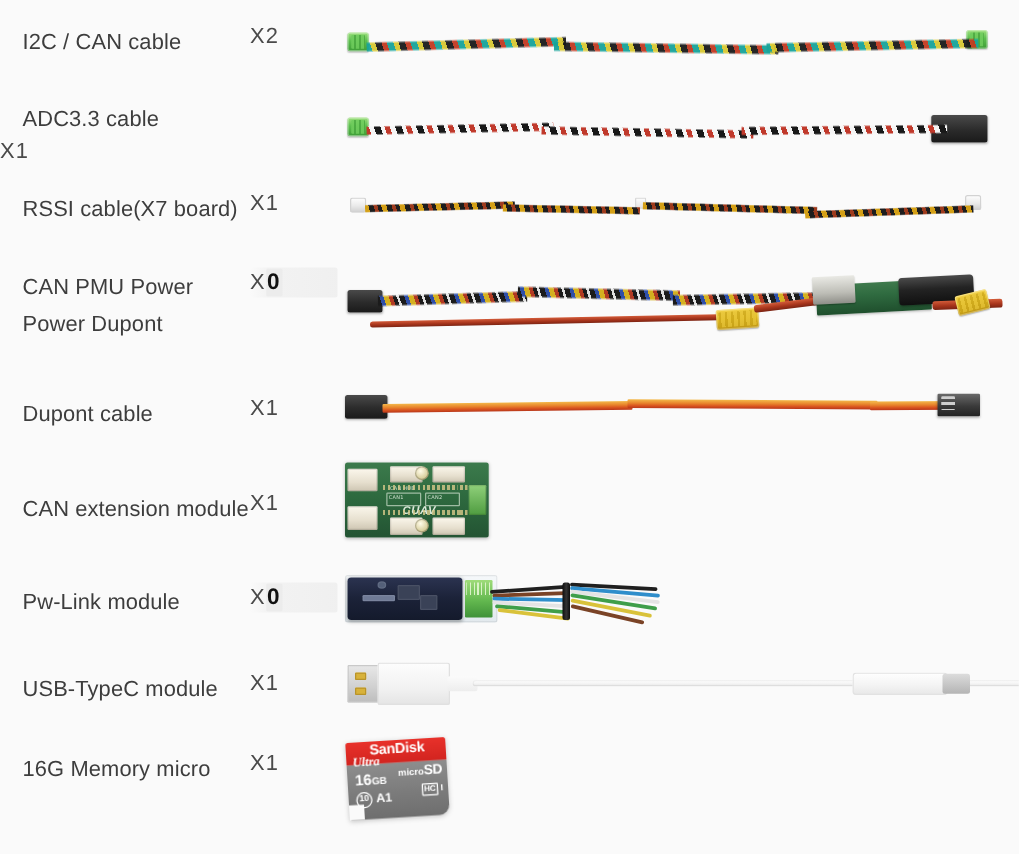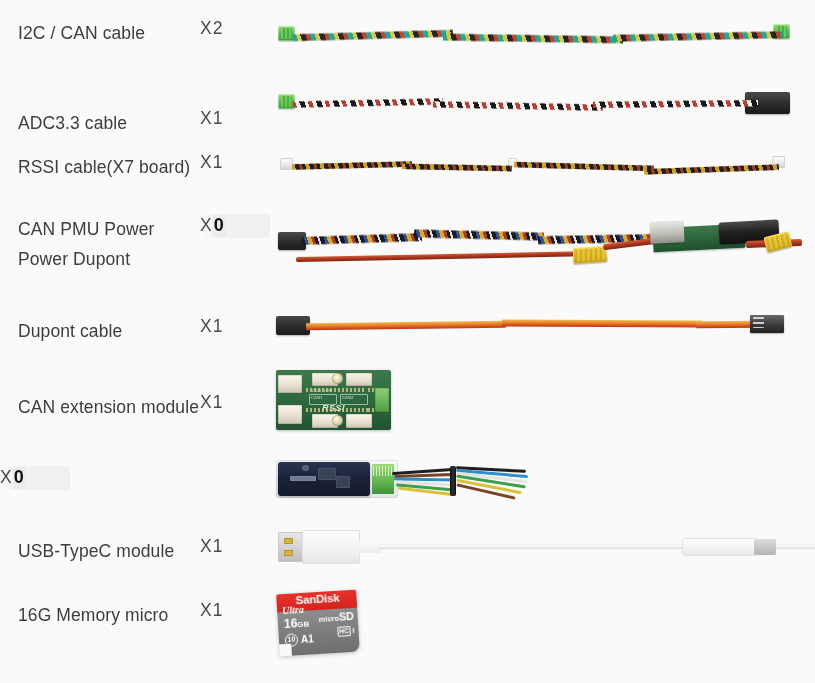--- a/index.html
+++ b/index.html
@@ -312,21 +312,21 @@
   <div class="art" style="left:278px;top:18px;width:512px;height:32px;">
     <div class="jst" style="left:0;top:8px;"></div>
     <div class="jst" style="right:0;top:6px;"></div>
     <div class="wirewrap" style="left:15px;top:10px;width:485px;height:12px;">
       <div class="twist4" style="left:0;top:3px;width:160px;transform:rotate(-1.6deg);"></div>
       <div class="twist4" style="left:150px;top:6px;width:180px;transform:rotate(.9deg);"></div>
       <div class="twist4" style="left:320px;top:4px;width:170px;transform:rotate(-1.2deg);"></div>
     </div>
   </div>
 
-  <div class="row" style="top:108px;height:48px;">
+  <div class="row" style="top:80px;height:48px;flex-direction:column;">
     <div class="label">
       <span>ADC3.3  cable</span>
     </div>
     <div class="qty">
       <span class="x">X</span>
         <span class="n">1</span>
     </div>
   </div>
   <div class="art" style="left:278px;top:88px;width:512px;height:32px;">
     <div class="jst" style="left:0;top:6px;"></div>
@@ -420,28 +420,31 @@
     <div class="bconn" style="left:36px;top:44px;width:26px;height:14px;"></div>
     <div class="bconn" style="left:70px;top:44px;width:26px;height:14px;"></div>
     <div class="bconn" style="left:99px;top:18px;width:14px;height:24px;background:linear-gradient(180deg,#8fd07a,#4f9c40);"></div>
     <div class="bhole" style="left:56px;top:3px;width:11px;height:11px;"></div>
     <div class="bhole" style="left:56px;top:45px;width:11px;height:11px;"></div>
     <div class="silk" style="left:36px;top:18px;">CAN HUB</div>
     <div class="silkbox" style="left:33px;top:24px;width:26px;height:9px;"></div>
     <div class="silkbox" style="left:64px;top:24px;width:26px;height:9px;"></div>
     <div class="silk" style="left:35px;top:25px;">CAN1</div>
     <div class="silk" style="left:66px;top:25px;">CAN2</div>
-    <div class="cuav" style="left:46px;top:33px;">RSSI</div>
+    <div class="cuav" style="left:46px;top:33px;">CUAV</div>
     <div class="pads" style="left:30px;top:18px;width:60px;"></div>
     <div class="pads" style="left:30px;top:38px;width:62px;"></div>
     <div class="pads" style="left:92px;top:18px;width:6px;"></div>
     <div class="pads" style="left:92px;top:38px;width:6px;"></div>
   </div>
 
   <div class="row" style="top:466px;height:48px;">
+    <div class="label">
+      <span>Pw-Link  module</span>
+    </div>
     <div class="qty hl">
       <span class="x">X</span>
         <span class="n">0</span>
     </div>
   </div>
   <div class="art" style="left:276px;top:456px;width:260px;height:48px;">
     <div class="pwclear" style="left:0;top:4px;width:122px;height:38px;"></div>
     <div class="pwbody" style="left:2px;top:6px;width:92px;height:34px;">
       <div class="pwchip" style="left:40px;top:6px;width:18px;height:12px;"></div>
       <div class="pwchip" style="left:58px;top:14px;width:14px;height:12px;"></div>

